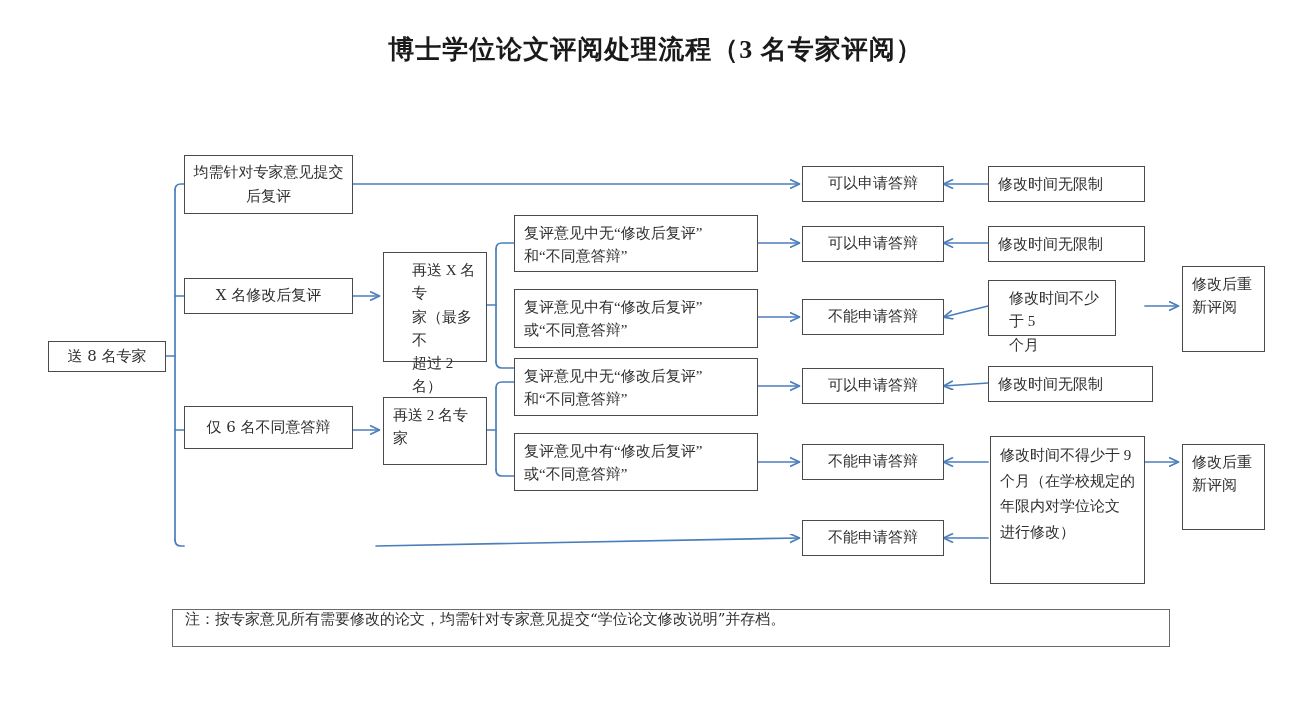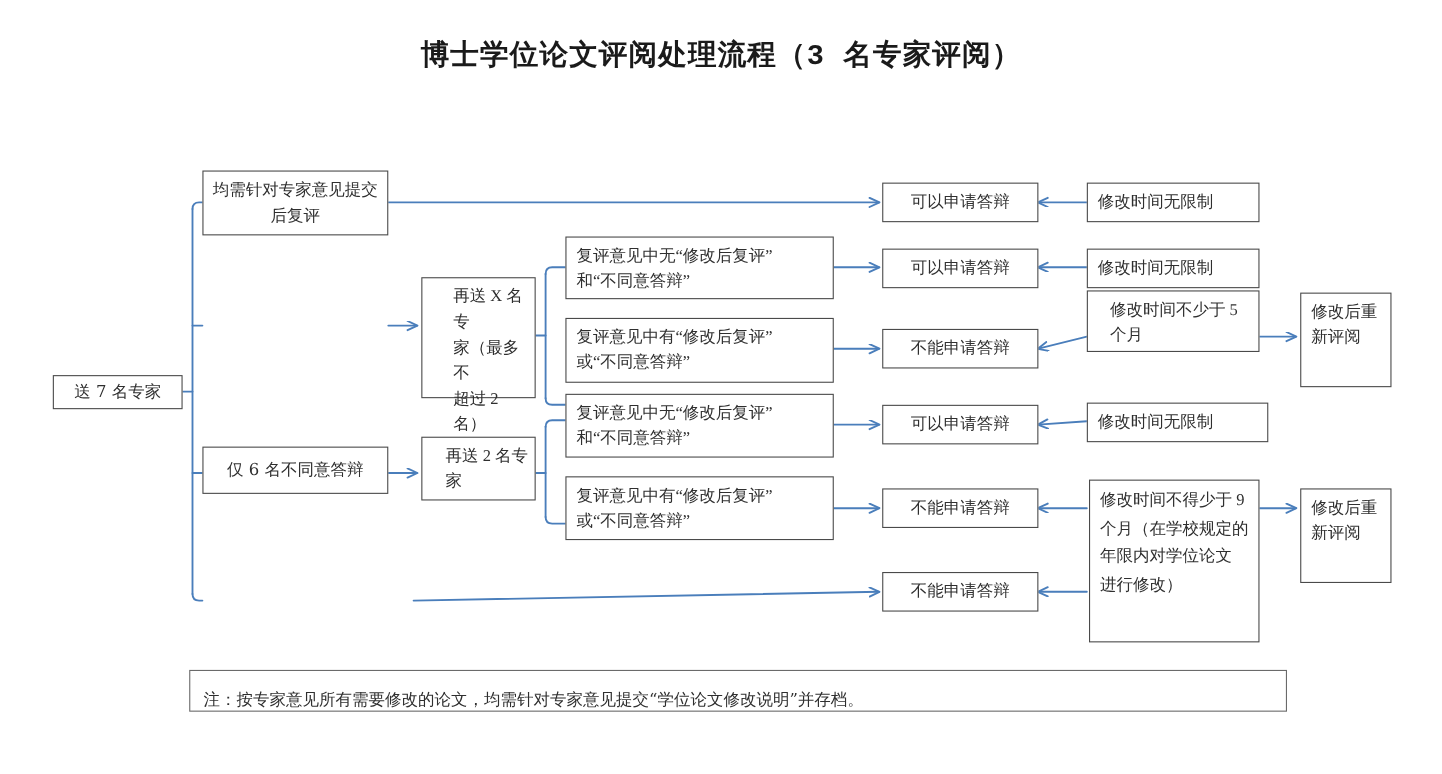--- a/index.html
+++ b/index.html
@@ -30,21 +30,21 @@
     height: 704px;
     pointer-events: none;
   }
 
   .title {
     position: absolute;
     left: 0;
     top: 32px;
     width: 1311px;
     text-align: center;
-    font-family: Liberation Mono, monospace;
+    font-family: Liberation Serif, serif;
     font-weight: bold;
     font-size: 26px;
     letter-spacing: 1px;
     color: #1a1a1a;
   }
 
   .node {
     position: absolute;
     box-sizing: border-box;
     border: 1.4px solid #4a4a4a;
@@ -71,21 +71,21 @@
     padding-top: 6px;
     font-family: Liberation Serif, serif;
   }
 
   .footnote {
     position: absolute;
     box-sizing: border-box;
     border: 1.2px solid #6a6a6a;
     background: #ffffff;
     display: flex;
-    align-items: flex-end;
+    align-items: flex-start;
     font-size: 15px;
     padding-left: 12px;
     color: #2f2f2f;
   }
 </style>
 </head>
 <body>
 
 <div id="canvas">
 
@@ -138,41 +138,44 @@
       <path d="M988,383 L944,386" marker-end="url(#arrowOpen)"></path>
       <path d="M988,462 L944,462" marker-end="url(#arrowOpen)"></path>
       <path d="M988,538 L944,538" marker-end="url(#arrowOpen)"></path>
 
       <path d="M1145,306 L1178,306" marker-end="url(#arrowOpen)"></path>
       <path d="M1145,462 L1178,462" marker-end="url(#arrowOpen)"></path>
     </g>
   </svg>
 
   <div class="node" style="left:48px; top:341px; width:118px; height:31px;">
-    <span>送 7 名专家</span>
+    <span>送 8 名专家</span>
   </div>
 
   <div class="node" style="left:184px; top:155px; width:169px; height:59px;">
     <span>均需针对专家意见提交
 后复评</span>
   </div>
 
+  <div class="node" style="left:184px; top:278px; width:169px; height:36px;">
+    <span>X 名修改后复评</span>
+  </div>
 
   <div class="node" style="left:184px; top:406px; width:169px; height:43px;">
     <span>仅 6 名不同意答辩</span>
   </div>
 
 
   <div class="node left-align top-align" style="left:383px; top:252px; width:104px; height:110px;padding-left:28px;">
     <span>再送 X 名专
 家（最多不
 超过 2 名）</span>
   </div>
 
-  <div class="node left-align top-align" style="left:383px; top:397px; width:104px; height:58px;justify-content:flex-end;">
+  <div class="node left-align top-align" style="left:383px; top:397px; width:104px; height:68px;">
     <span>再送 2 名专
 家</span>
   </div>
 
   <div class="node left-align top-align" style="left:514px; top:215px; width:244px; height:57px;">
     <span>复评意见中无“修改后复评”
 和“不同意答辩”</span>
   </div>
 
   <div class="node left-align top-align" style="left:514px; top:289px; width:244px; height:59px;">
@@ -215,21 +218,21 @@
   </div>
 
   <div class="node left-align top-align" style="left:988px; top:166px; width:157px; height:36px;">
     <span>修改时间无限制</span>
   </div>
 
   <div class="node left-align top-align" style="left:988px; top:226px; width:157px; height:36px;">
     <span>修改时间无限制</span>
   </div>
 
-  <div class="node left-align top-align" style="left:988px; top:264px; width:157px; height:56px;padding-left:20px;">
+  <div class="node left-align top-align" style="left:988px; top:280px; width:128px; height:56px;padding-left:20px;">
     <span>修改时间不少于 5
 个月</span>
   </div>
 
   <div class="node left-align top-align" style="left:988px; top:366px; width:165px; height:36px;">
     <span>修改时间无限制</span>
   </div>
 
   <div class="node left-align top-align" style="left:990px; top:436px; width:155px; height:148px; line-height:1.7;">
     <span>修改时间不得少于 9

